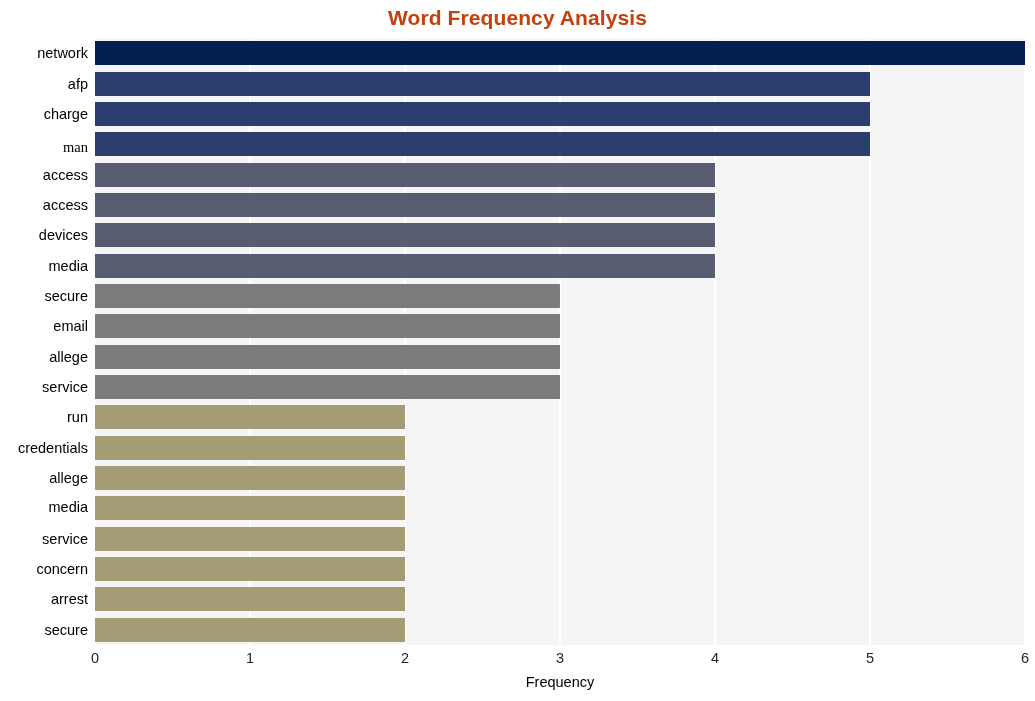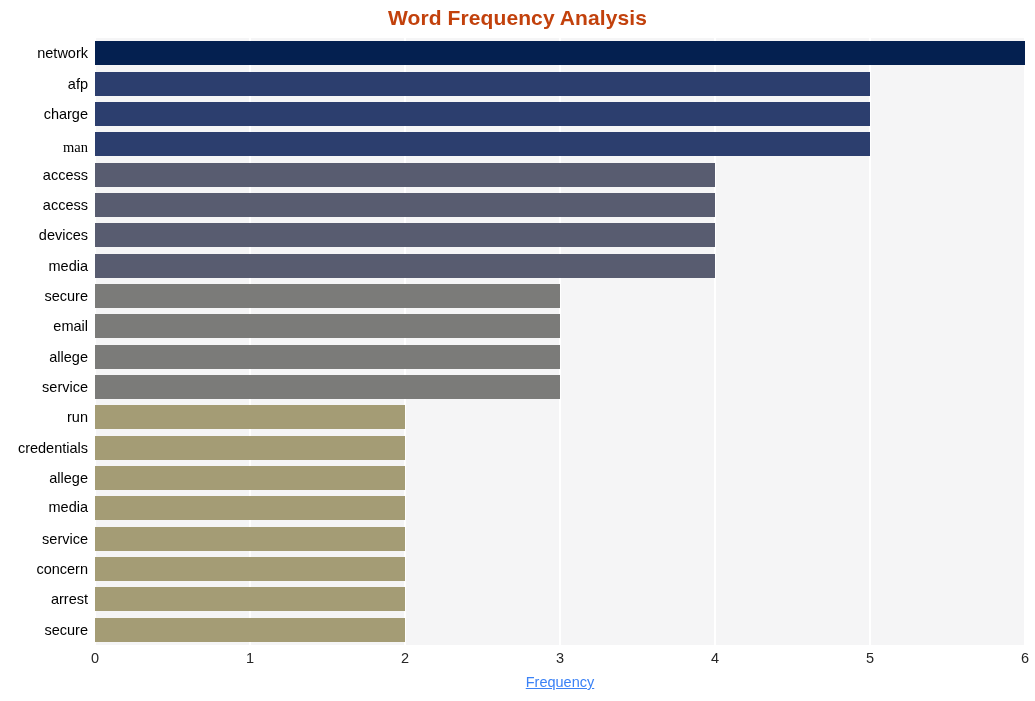--- a/index.html
+++ b/index.html
@@ -106,22 +106,21 @@
   }
 
   
   #x-axis-title {
     position: absolute;
     left: 95px;
     top: 674px;
     width: 930px;
     text-align: center;
     font-size: 14.5px;
-    color: #3b82f6;
-    text-decoration: underline;
+    color: #000000;
   }
 </style>
 </head>
 <body>
 
 <div id="figure">
 
   <div id="chart-title">Word Frequency Analysis</div>
 
   <div id="plot-area">

